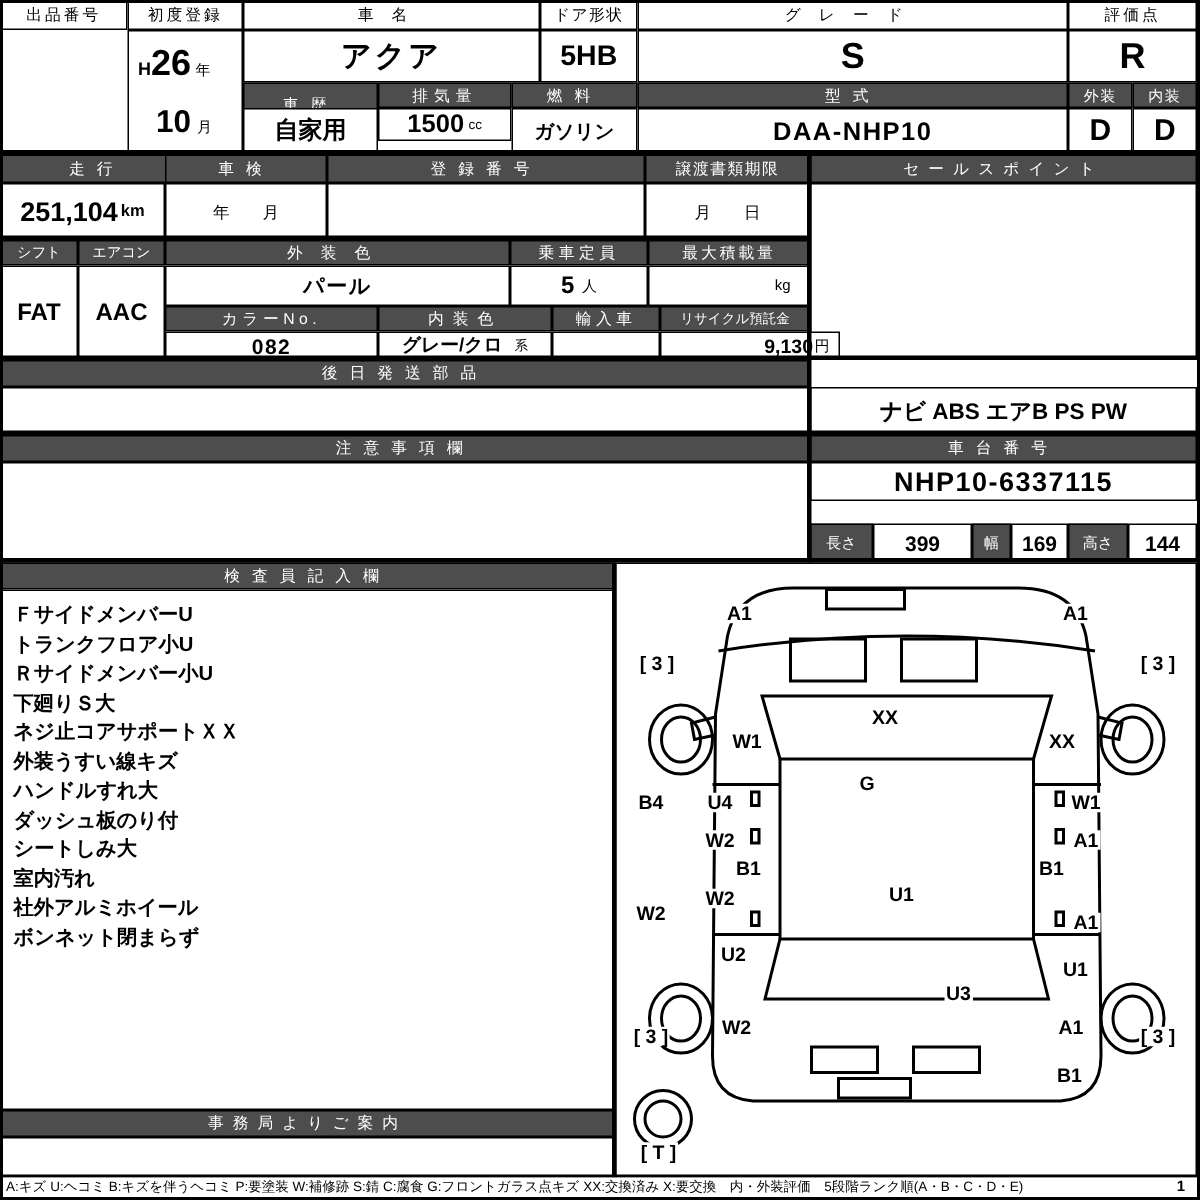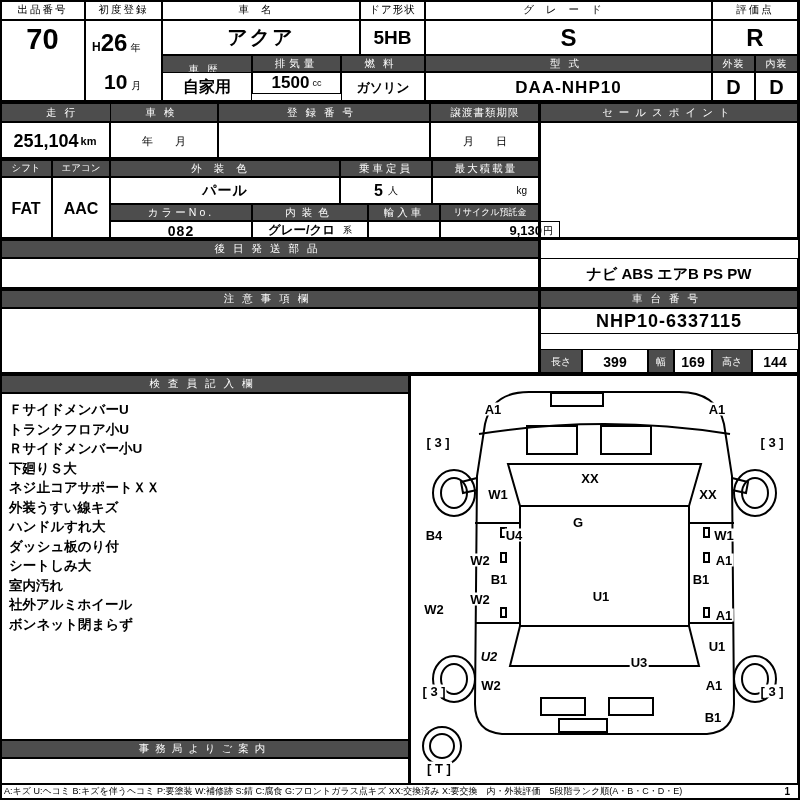--- a/index.html
+++ b/index.html
@@ -35,23 +35,20 @@
   <div class="cell plain" style="left:360px;top:0;width:65px;height:20px;letter-spacing:1px">
       <span>ドア形状</span>
     </div>
   <div class="cell plain" style="left:425px;top:0;width:287px;height:20px;letter-spacing:12px">
       <span>グレード</span>
     </div>
   <div class="cell plain" style="left:712px;top:0;width:86px;height:20px;letter-spacing:2px">
       <span>評価点</span>
     </div>
 
-  <div class="cell" style="left:0;top:20px;width:85px;height:83px;align-items:flex-start">
-      <span class="b" style="font-size:29px;margin-top:2px">70</span>
-    </div>
 
   <div class="cell" style="left:85px;top:20px;width:77px;height:83px;flex-direction:column;justify-content:space-between;padding:8px 6px;align-items:flex-start">
     <div style="display:flex;align-items:baseline">
       <span class="b" style="font-size:12px">H</span>
       <span class="b" style="font-size:24px">26</span>
       <span style="font-size:10px;margin-left:3px">年</span>
     </div>
     <div style="display:flex;align-items:baseline;margin-left:12px">
       <span class="b" style="font-size:21px">10</span>
       <span style="font-size:10px;margin-left:4px">月</span>
@@ -313,31 +310,31 @@
     <div style="position:absolute;left:0;top:0;width:100%;height:100%">
         <div class="mark" style="left: 82px; top: 33px;">A1</div>
         <div class="mark" style="left: 306px; top: 33px;">A1</div>
         <div class="mark" style="left: 27px; top: 66px;">[ 3 ]</div>
         <div class="mark" style="left: 361px; top: 66px;">[ 3 ]</div>
         <div class="mark" style="left: 179px; top: 102px;">XX</div>
         <div class="mark" style="left: 87px; top: 118px;">W1</div>
         <div class="mark" style="left: 297px; top: 118px;">XX</div>
         <div class="mark" style="left: 167px; top: 146px;">G</div>
         <div class="mark" style="left: 23px; top: 159px;">B4</div>
-        <div class="mark" style="left: 69px; top: 159px; margin-left: 34px;">U4</div>
+        <div class="mark" style="left: 69px; top: 159px;">U4</div>
         <div class="mark" style="left: 313px; top: 159px;">W1</div>
         <div class="mark" style="left: 69px; top: 184px;">W2</div>
         <div class="mark" style="left: 313px; top: 184px;">A1</div>
         <div class="mark" style="left: 88px; top: 203px;">B1</div>
         <div class="mark" style="left: 290px; top: 203px;">B1</div>
         <div class="mark" style="left: 190px; top: 220px;">U1</div>
         <div class="mark" style="left: 69px; top: 223px;">W2</div>
         <div class="mark" style="left: 23px; top: 233px;">W2</div>
         <div class="mark" style="left: 313px; top: 239px;">A1</div>
-        <div class="mark" style="left: 78px; top: 280px; font-style: italic;">U2</div>
+        <div class="mark" style="left: 78px; top: 260px;">U2</div>
         <div class="mark" style="left: 306px; top: 270px;">U1</div>
         <div class="mark" style="left: 228px; top: 286px;">U3</div>
         <div class="mark" style="left: 80px; top: 309px;">W2</div>
         <div class="mark" style="left: 303px; top: 309px;">A1</div>
         <div class="mark" style="left: 23px; top: 315px;">[ 3 ]</div>
         <div class="mark" style="left: 361px; top: 315px;">[ 3 ]</div>
         <div class="mark" style="left: 302px; top: 341px;">B1</div>
         <div class="mark" style="left: 28px; top: 392px;">[ T ]</div>
       </div>
   </div>

